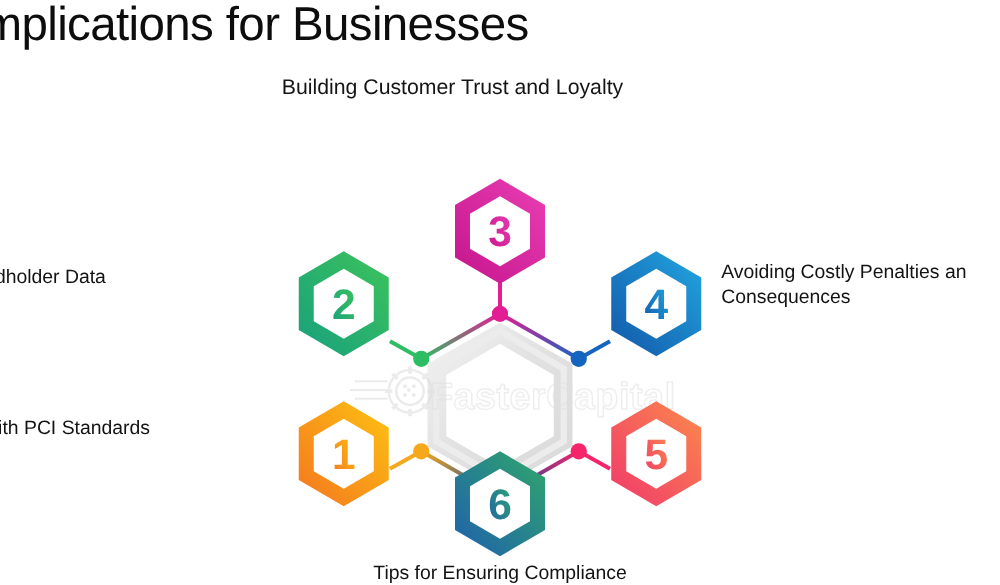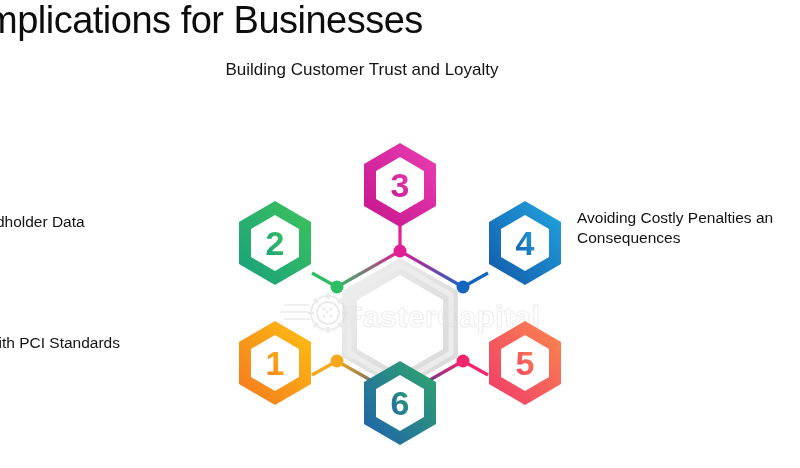--- a/index.html
+++ b/index.html
@@ -251,13 +251,14 @@
   <div class="callout left" id="label-2">g Cardholder Data</div>
 
   <div class="callout left" id="label-1">nce with PCI Standards</div>
 
   <div class="callout right" id="label-4">
     <div>Avoiding Costly Penalties an</div>
     <div>Consequences</div>
   </div>
 
 
+  <div class="callout center" id="label-6">Tips for Ensuring Compliance</div>
 </div>
 
 </body></html>

